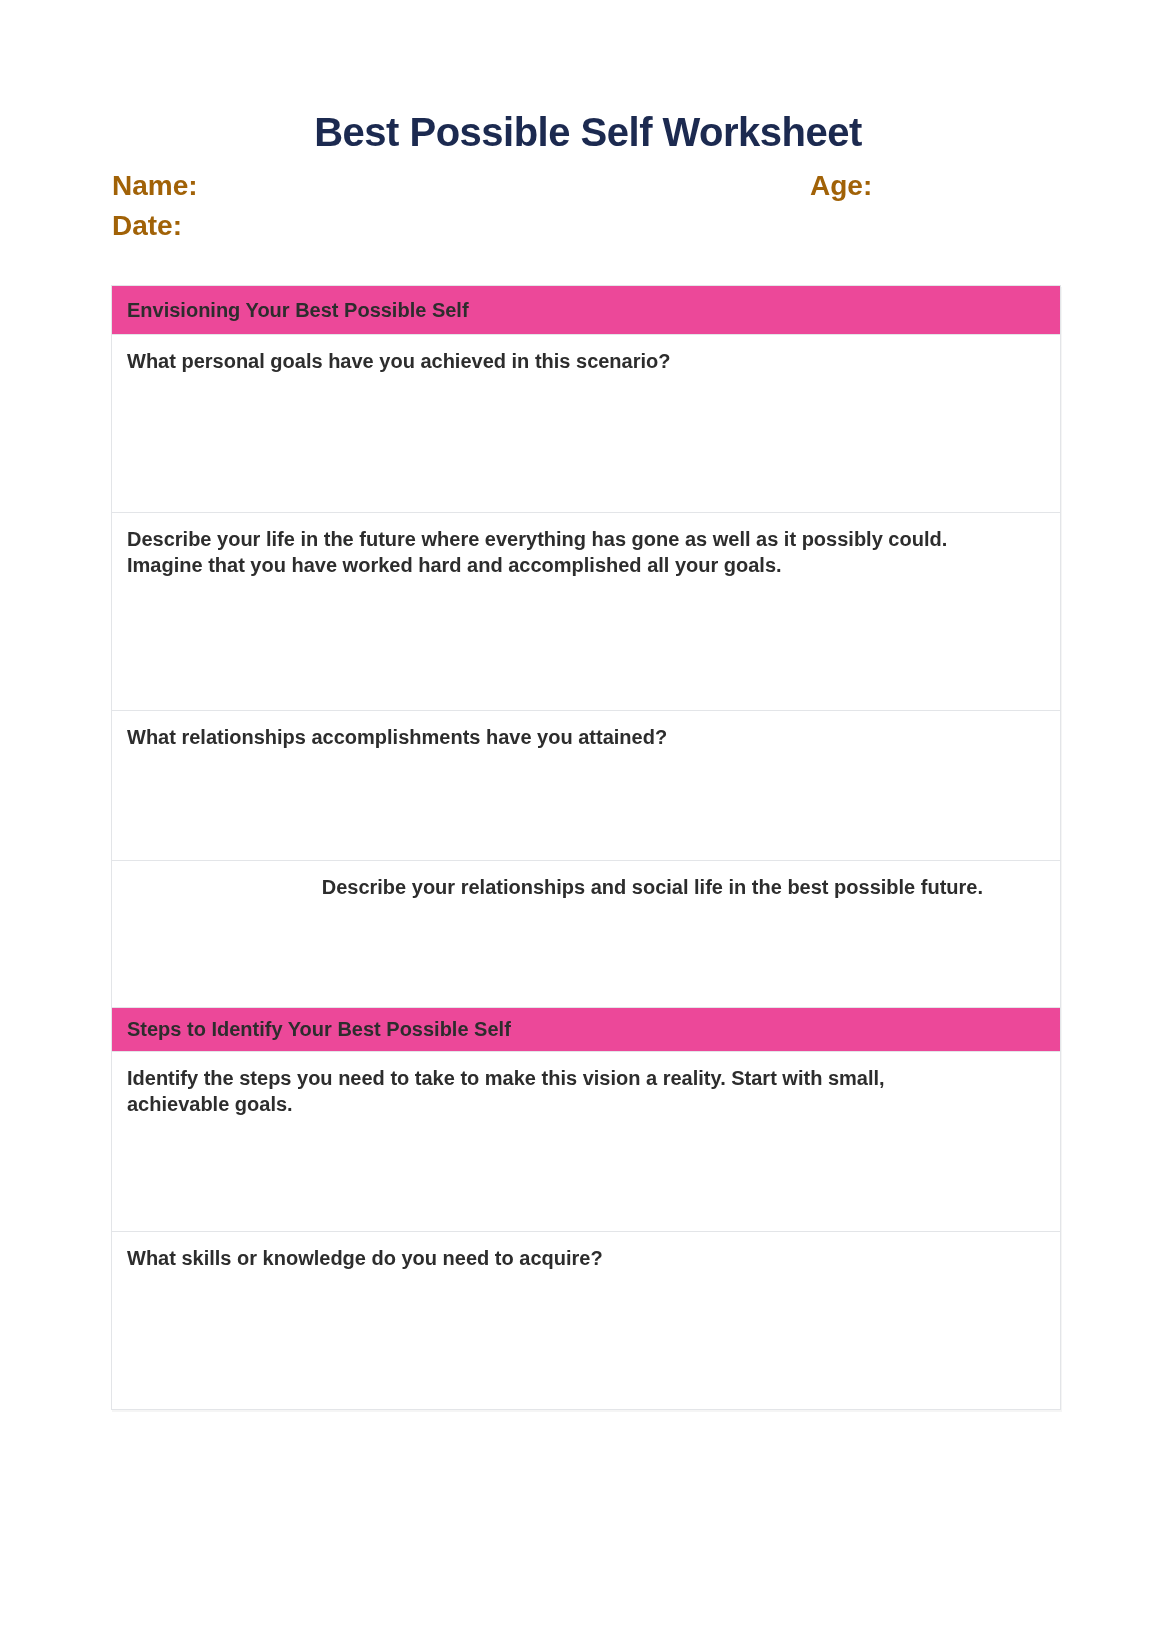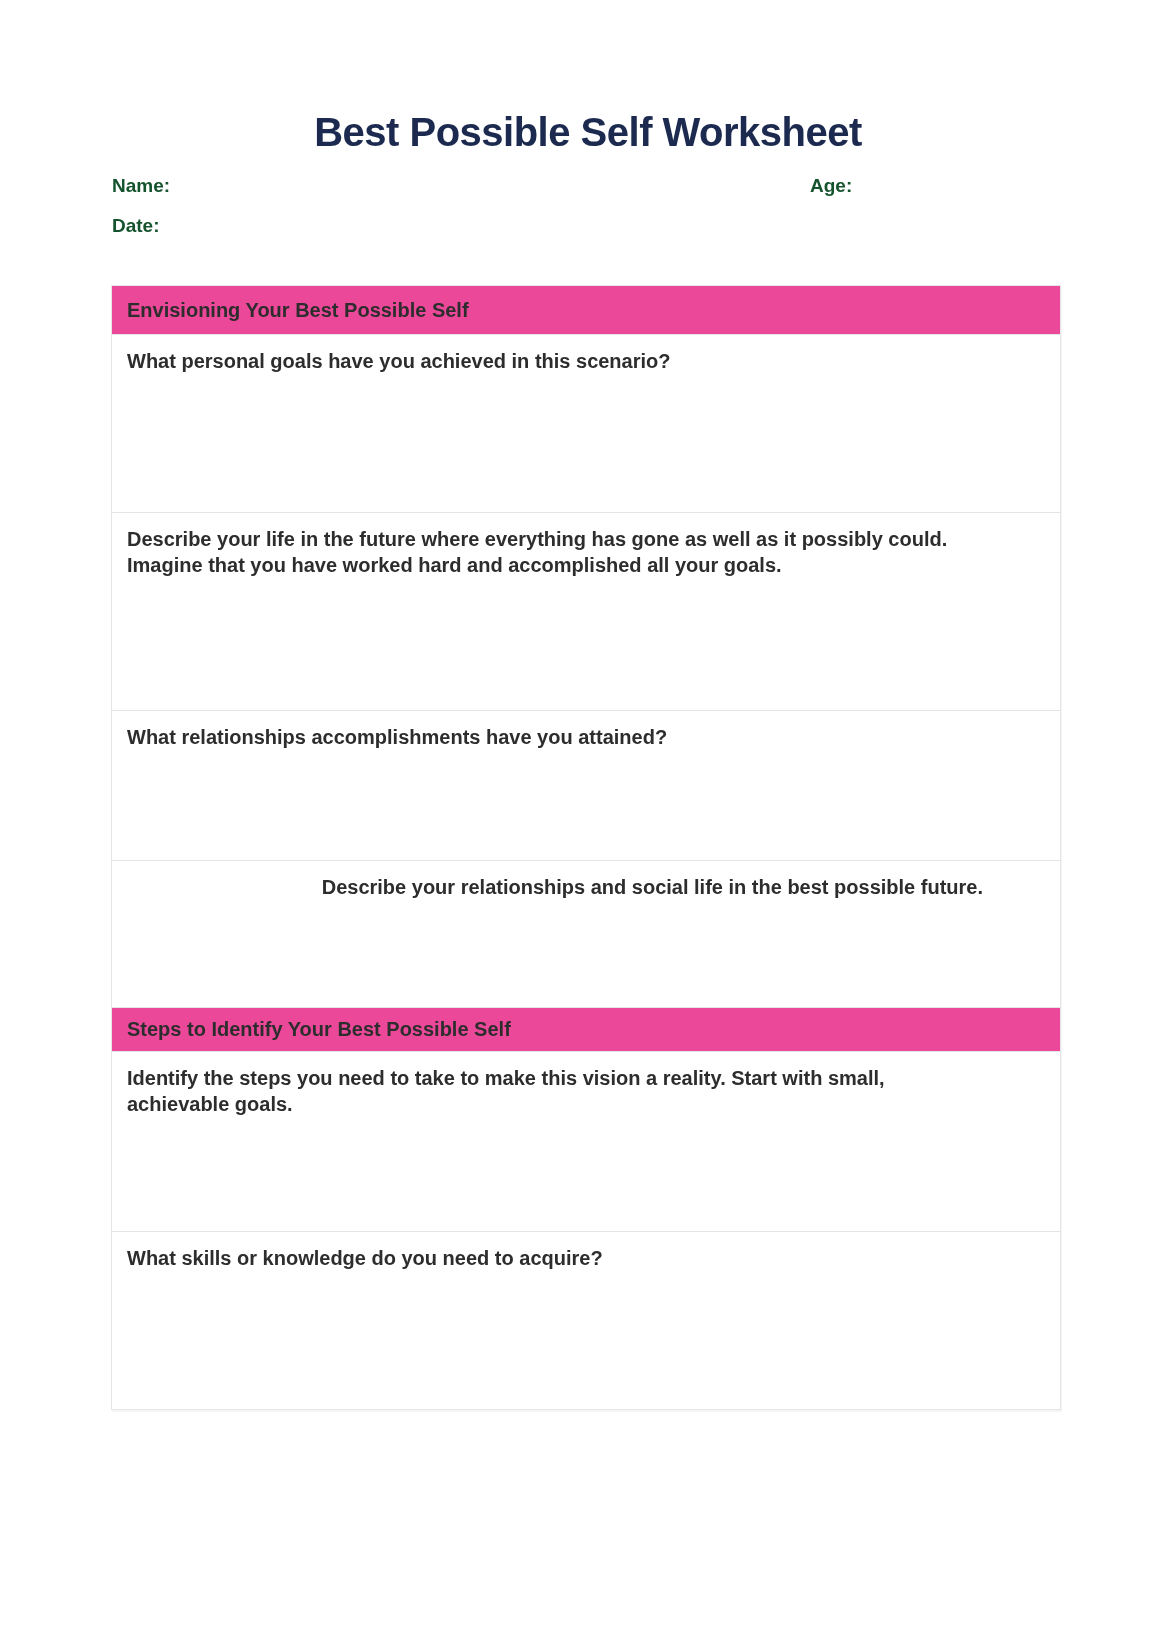--- a/index.html
+++ b/index.html
@@ -22,23 +22,23 @@
     text-align: center;
     font-size: 40px;
     font-weight: bold;
     letter-spacing: -0.5px;
     color: #1c2a50;
     margin-top: 12px;
   }
 
   .meta-label {
     position: absolute;
-    font-size: 19px;
+    font-size: 28px;
     font-weight: bold;
-    color: #14532d;
+    color: #a16207;
     line-height: 24px;
   }
   .meta-name { top: 174px; left: 112px; }
   .meta-age  { top: 174px; left: 810px; }
   .meta-date { top: 214px; left: 112px; }
 
   .worksheet {
     position: absolute;
     top: 285px;
     left: 111px;

